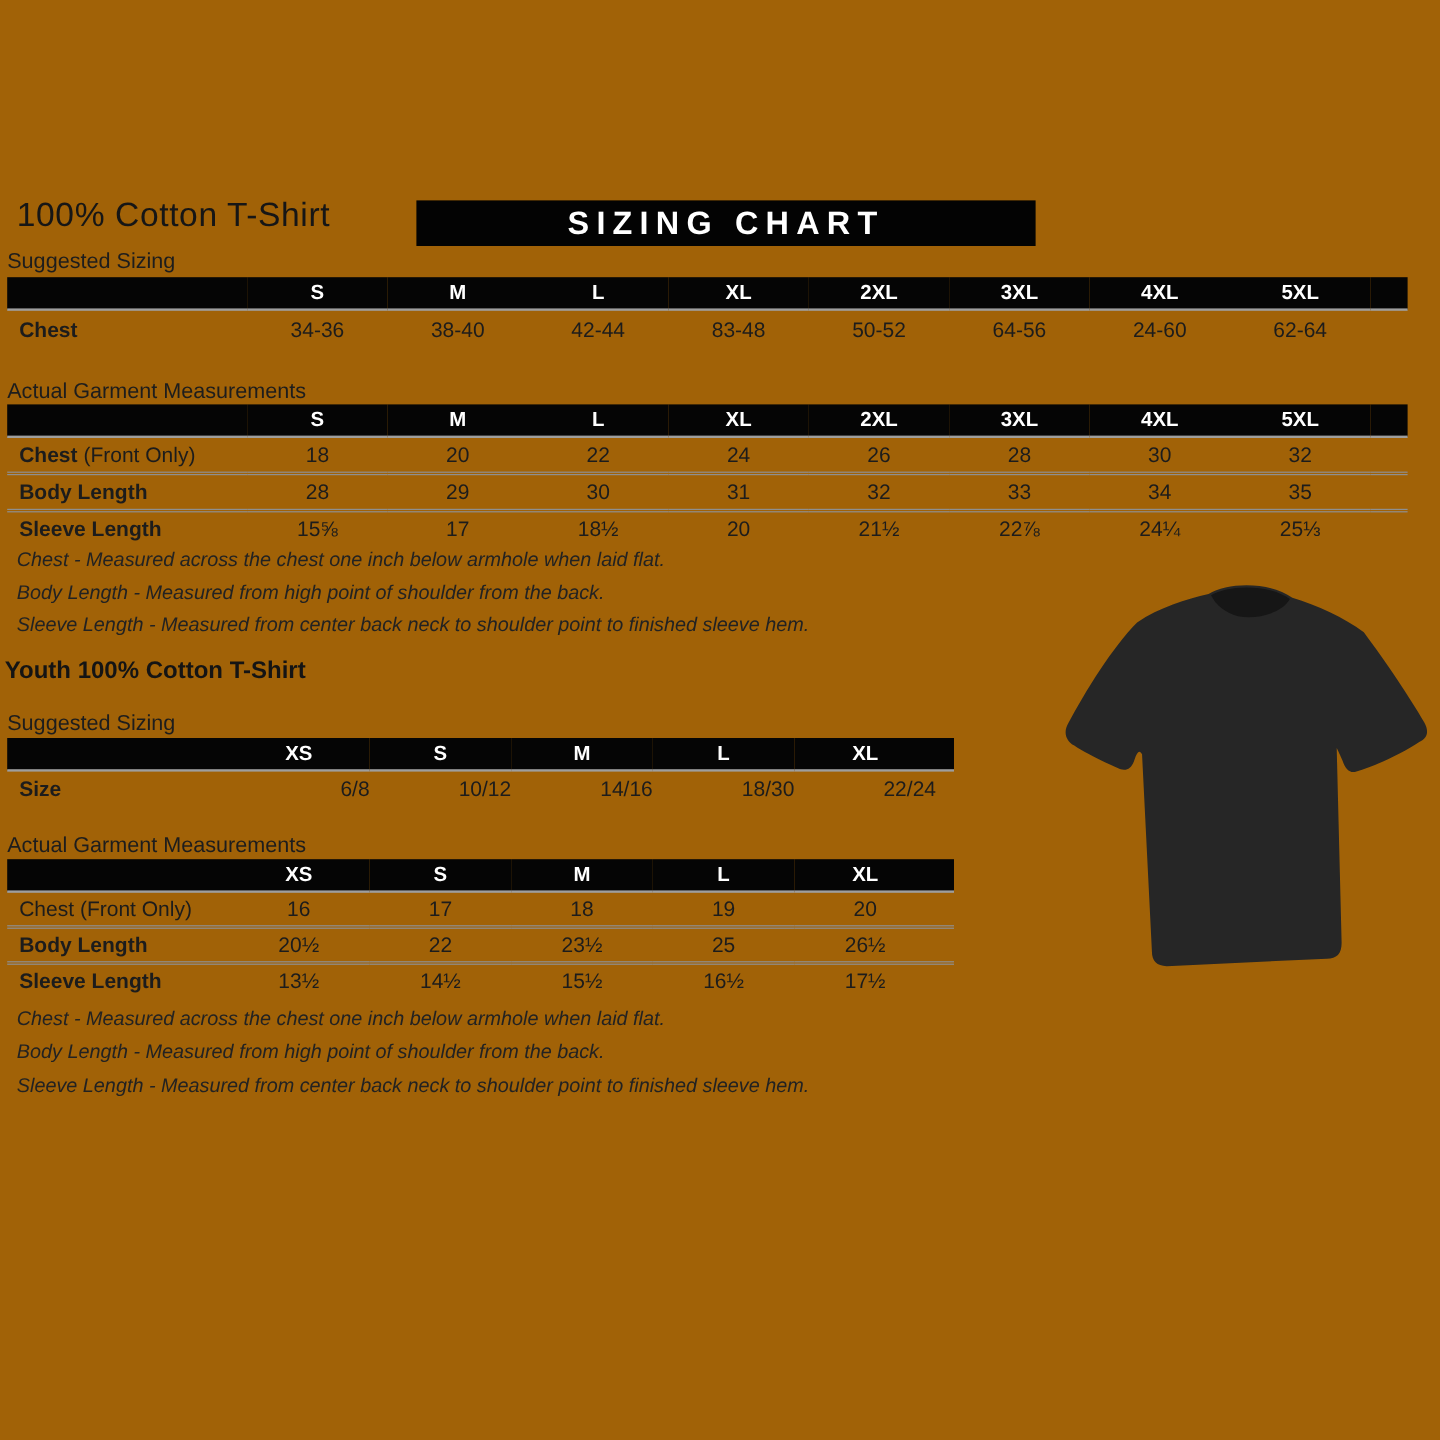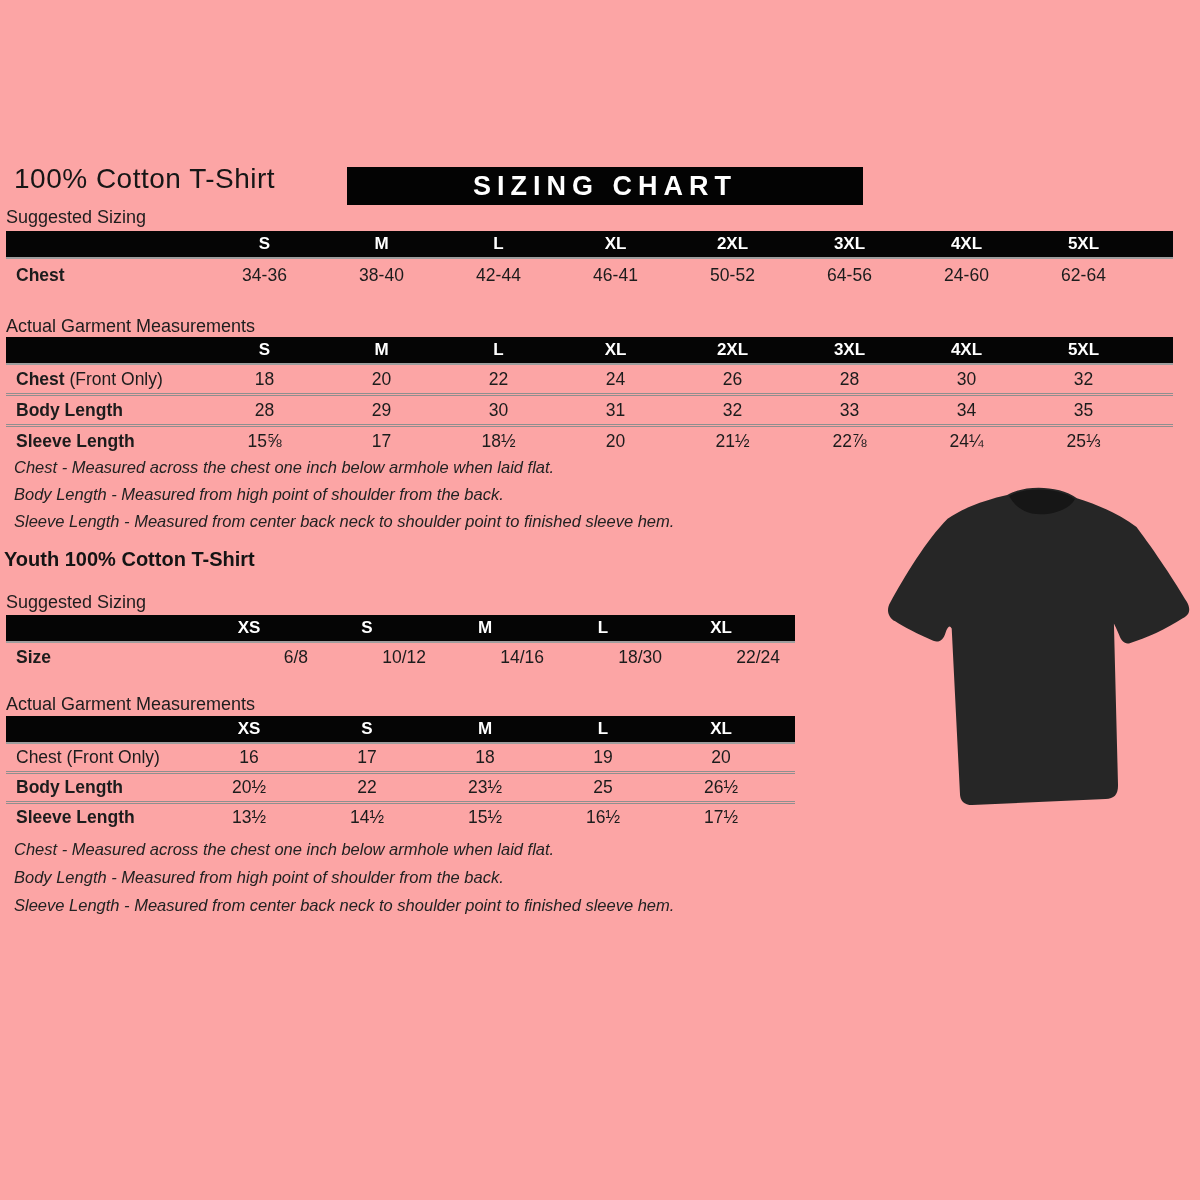--- a/index.html
+++ b/index.html
@@ -1,17 +1,17 @@
 <!DOCTYPE html>
 <html><head>
 <meta charset="utf-8">
 <style>
   html,body{margin:0;padding:0;}
   body{width:1200px;height:1200px;background:#ffffff;font-family:"Liberation Sans",sans-serif;color:#1b1b1b;}
-  .page{position:relative;width:1200px;height:1200px;overflow:hidden;background:#fca5a5;}
+  .page{position:relative;width:1200px;height:1200px;overflow:hidden;background:#a16207;}
 
   .title{position:absolute;left:14px;top:163px;font-size:28px;font-weight:normal;letter-spacing:.5px;color:#161616;}
   .banner{position:absolute;left:347px;top:167px;width:516px;height:38px;background:#030303;color:#fff;
           display:flex;align-items:center;justify-content:center;font-size:27px;font-weight:bold;letter-spacing:6px;}
   .section-label{position:absolute;font-size:18px;color:#1d1d1d;}
 
   table.tbl{position:absolute;border-collapse:collapse;table-layout:fixed;}
   table.tbl th{background:#050505;color:#ffffff;font-weight:bold;font-size:17px;text-align:center;padding:0;
                border-bottom:2px solid #9e9e9e;}
   table.tbl td{font-size:17.5px;color:#1c1c1c;text-align:center;padding:0;vertical-align:middle;}
@@ -66,21 +66,21 @@
       <th>3XL</th>
       <th>4XL</th>
       <th>5XL</th>
       <th></th>
     </tr>
     <tr>
       <td class="lbl b">Chest</td>
       <td>34-36</td>
       <td>38-40</td>
       <td>42-44</td>
-      <td>46-41</td>
+      <td>83-48</td>
       <td>50-52</td>
       <td>64-56</td>
       <td>24-60</td>
       <td>62-64</td>
       <td></td>
     </tr>
   </tbody>
     </table>
 
   <div class="section-label" style="left:6px;top:316px;">Actual Garment Measurements</div>

